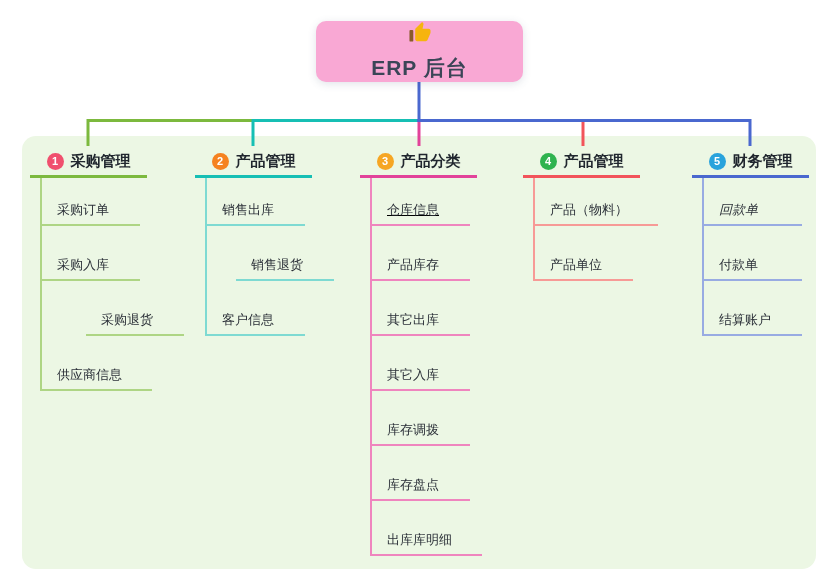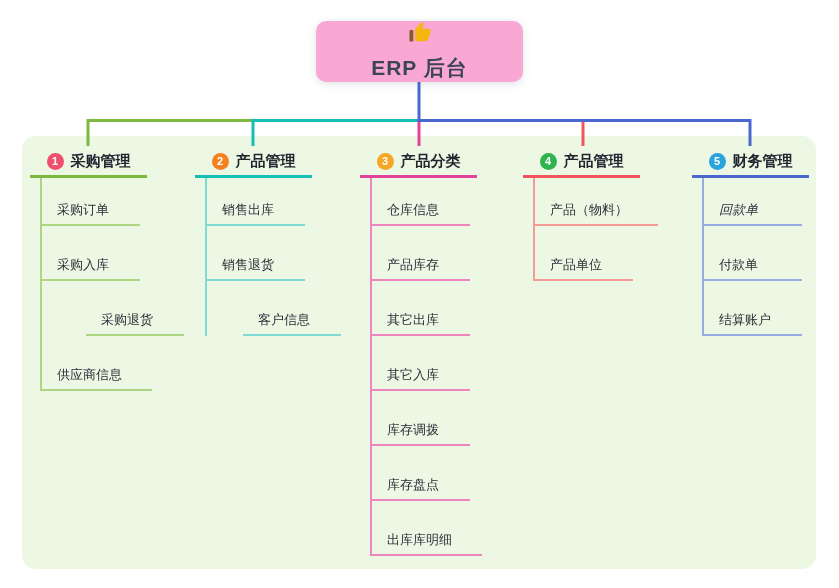--- a/index.html
+++ b/index.html
@@ -77,36 +77,36 @@
 
   <div class="branch" style="left:195px">
     <div class="branch-header" style="border-bottom-color: rgb(22, 191, 180);">
       <span class="badge" style="background-color: rgb(245, 130, 32);">2</span>
       <span class="branch-label">产品管理</span>
     </div>
     <div class="children" style="border-left-color: rgb(126, 218, 210);">
       <div class="child" style="border-bottom-color: rgb(126, 218, 210);">
           <span>销售出库</span>
         </div>
-      <div class="child" style="border-bottom-color: rgb(126, 218, 210);">
+      <div class="child" style="border-bottom-color: rgb(126, 218, 210); margin-left: 29px;">
           <span>销售退货</span>
         </div>
-      <div class="child" style="border-bottom-color: rgb(126, 218, 210); margin-left: 36px;">
+      <div class="child" style="border-bottom-color: rgb(126, 218, 210);">
           <span>客户信息</span>
         </div>
     </div>
   </div>
 
   <div class="branch" style="left:360px">
     <div class="branch-header" style="border-bottom-color: rgb(226, 67, 154);">
       <span class="badge" style="background-color: rgb(246, 166, 35);">3</span>
       <span class="branch-label">产品分类</span>
     </div>
     <div class="children" style="border-left-color: rgb(239, 133, 190);">
-      <div class="child" style="border-bottom-color: rgb(239, 133, 190);">
+      <div class="child" style="border-bottom-color: rgb(239, 133, 190); text-decoration: underline;">
           <span>仓库信息</span>
         </div>
       <div class="child" style="border-bottom-color: rgb(239, 133, 190);">
           <span>产品库存</span>
         </div>
       <div class="child" style="border-bottom-color: rgb(239, 133, 190);">
           <span>其它出库</span>
         </div>
       <div class="child" style="border-bottom-color: rgb(239, 133, 190);">
           <span>其它入库</span>

